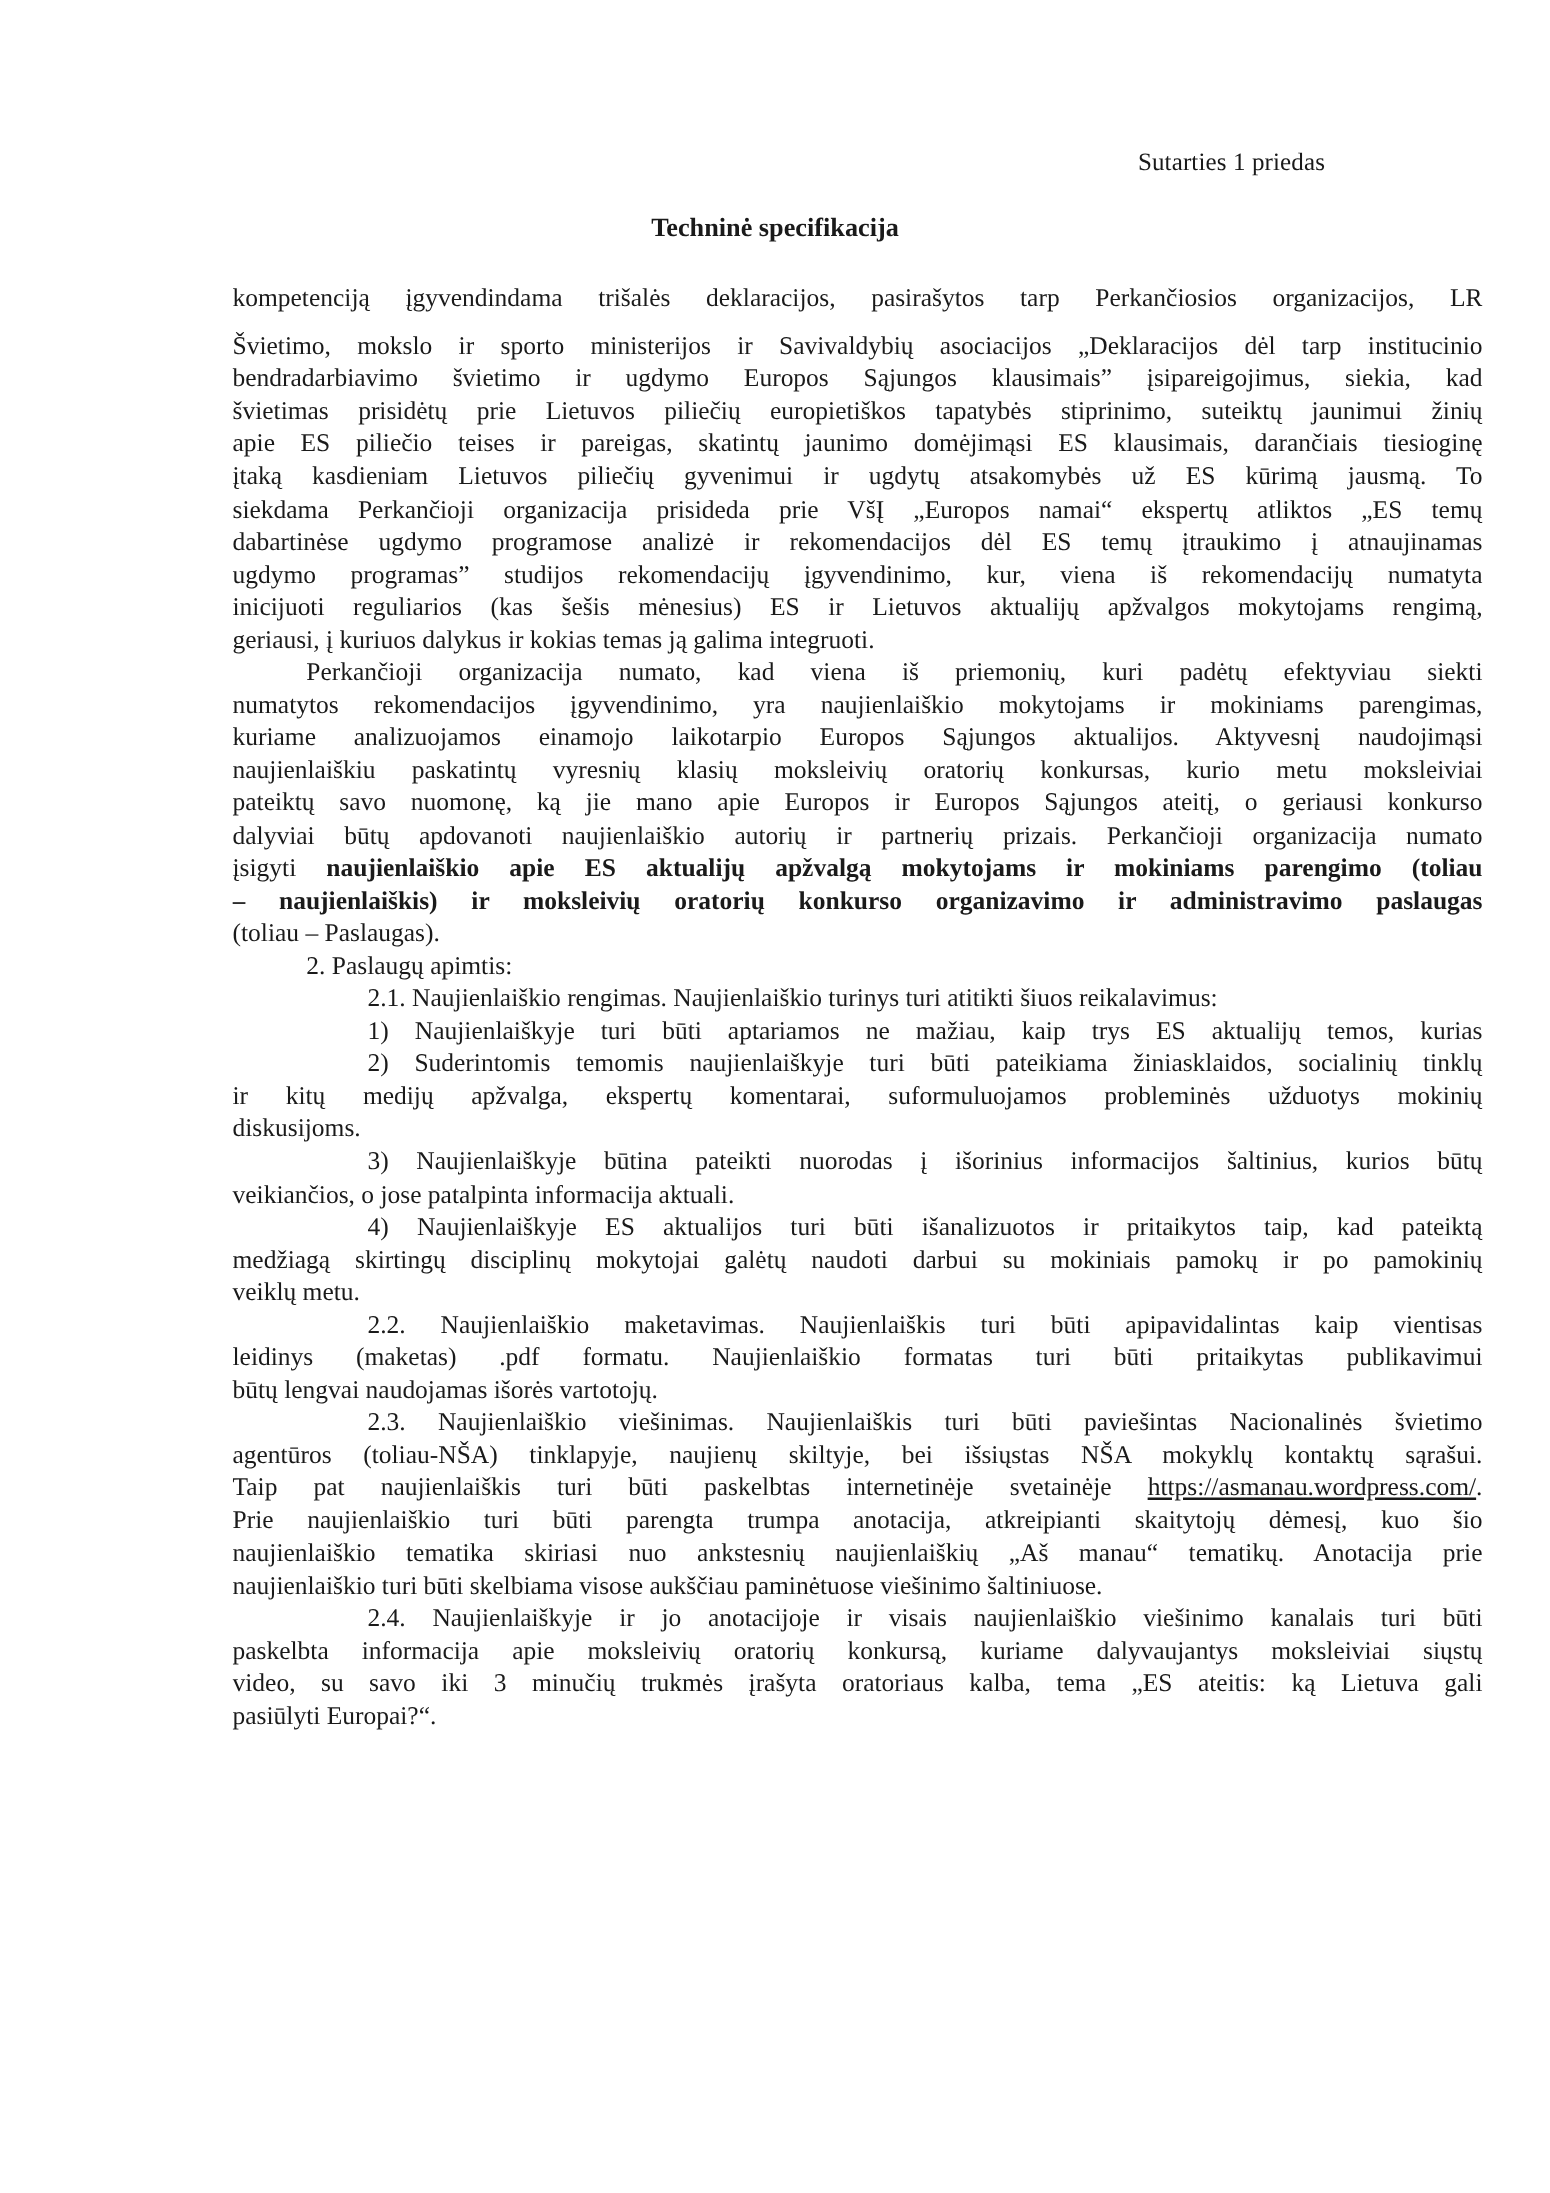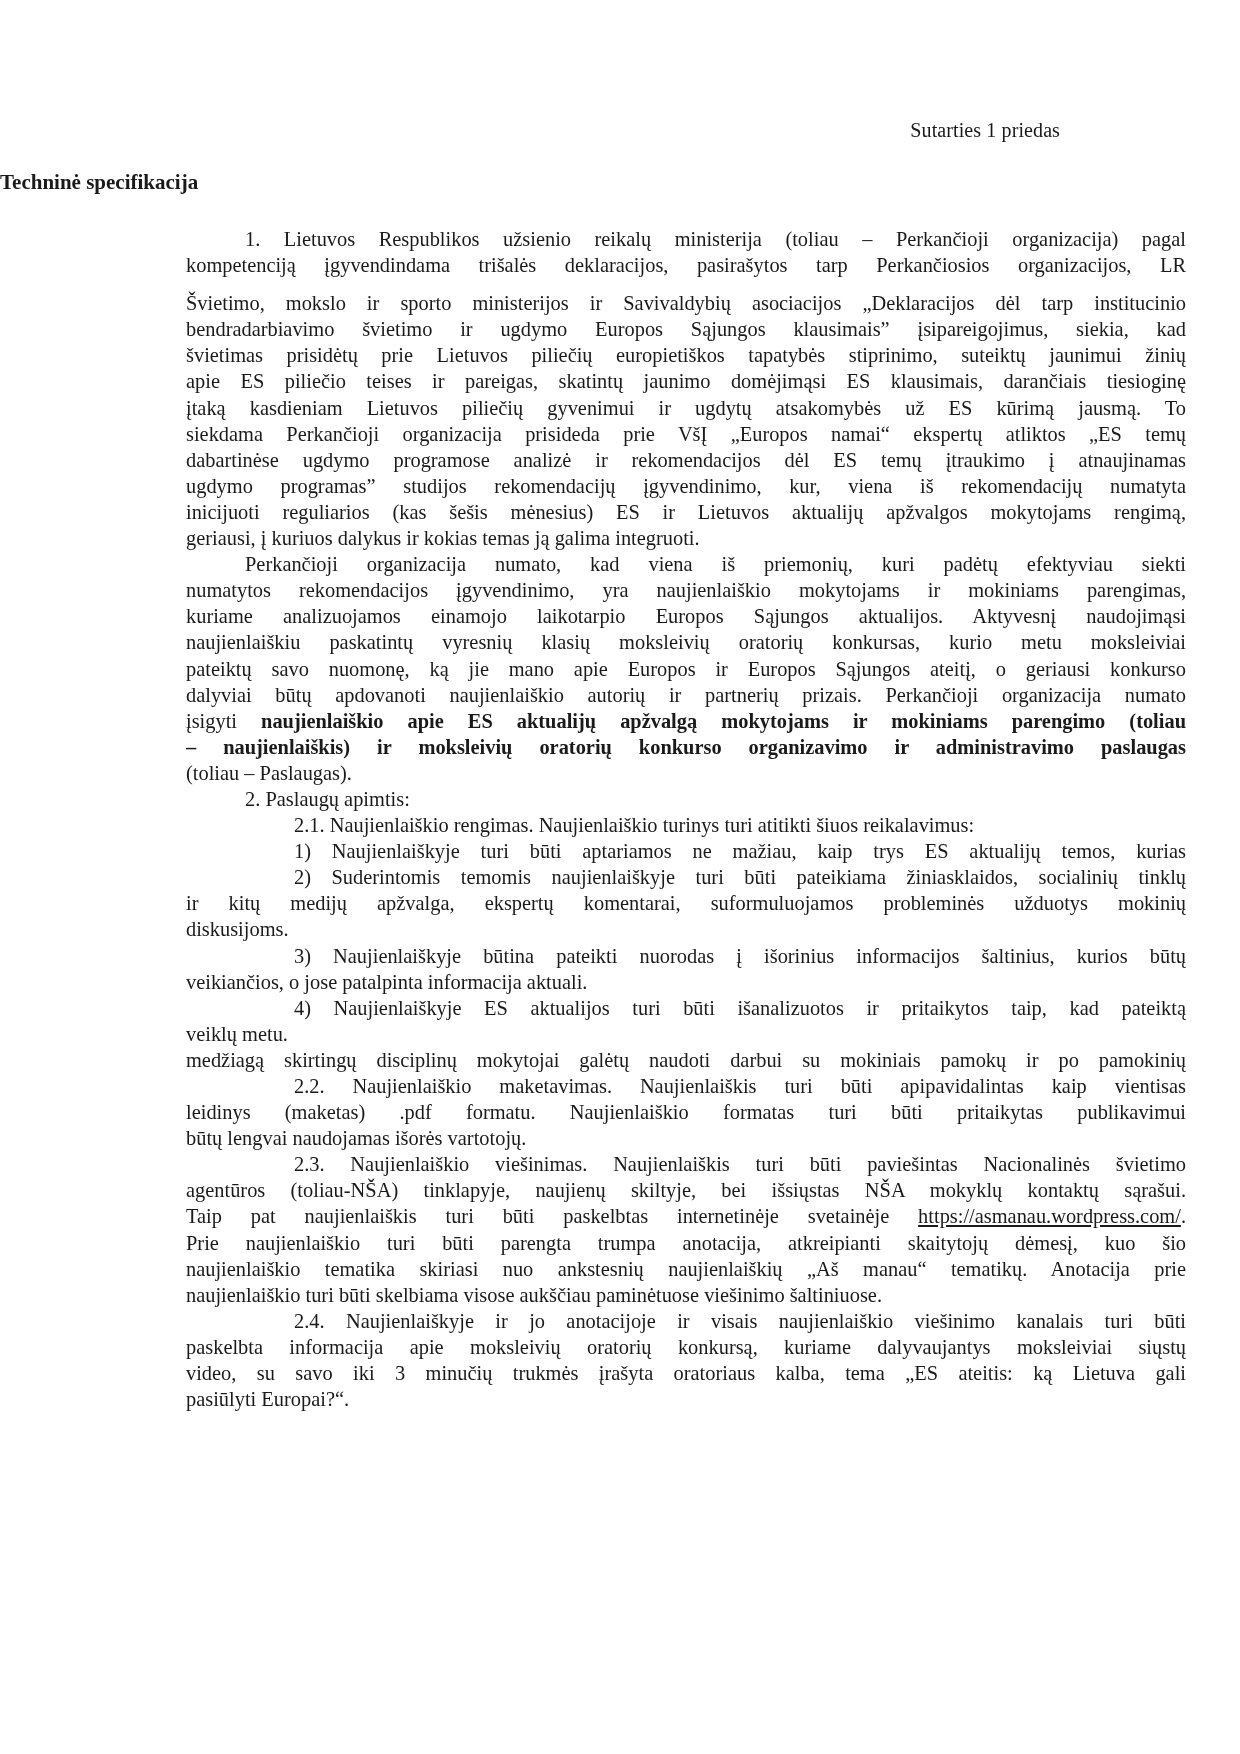--- a/index.html
+++ b/index.html
@@ -7,21 +7,21 @@
   .page {
     position: absolute; left: 0; top: 0; width: 1240px; height: 1682px;
     background: #ffffff; color: #1a1a1a;
     font-family: "Liberation Serif", "DejaVu Serif", serif;
   }
   .annex {
     position: absolute; top: 119px; right: 180px;
     font-size: 20px; letter-spacing: 0.1px;
   }
   .title {
-    position: absolute; top: 170px; left: 0; width: 1240px; text-align: left;
+    position: absolute; top: 170px; left: 0; width: 1240px; text-align: center;
     font-size: 21px; font-weight: bold;
   }
   .body {
     position: absolute; left: 186px; top: 226px; width: 1000px;
     font-size: 20.4px; line-height: 26.1px;
   }
   .line {
     display: block; height: 26.1px; white-space: nowrap;
     text-align: justify; text-align-last: justify; overflow: visible;
   }
@@ -34,21 +34,20 @@
 </head>
 <body>
 
 <div class="page">
   <div class="annex">Sutarties 1 priedas</div>
   <div class="title">Techninė specifikacija</div>
 
   <div class="body">
 
     <div>
-      <span class="line ind1" style="white-space: normal; overflow: hidden;">1. Lietuvos Respublikos užsienio reikalų ministerija (toliau – Perkančioji organizacija) pagal</span>
       <span class="line" style="white-space: normal; overflow: hidden;">kompetenciją įgyvendindama trišalės deklaracijos, pasirašytos tarp Perkančiosios organizacijos, LR</span>
       <span class="line" style="white-space: normal; overflow: hidden; margin-top: 12px;">Švietimo, mokslo ir sporto ministerijos ir Savivaldybių asociacijos „Deklaracijos dėl tarp institucinio</span>
       <span class="line" style="white-space: normal; overflow: hidden;">bendradarbiavimo švietimo ir ugdymo Europos Sąjungos klausimais” įsipareigojimus, siekia, kad</span>
       <span class="line" style="white-space: normal; overflow: hidden;">švietimas prisidėtų prie Lietuvos piliečių europietiškos tapatybės stiprinimo, suteiktų jaunimui žinių</span>
       <span class="line" style="white-space: normal; overflow: hidden;">apie ES piliečio teises ir pareigas, skatintų jaunimo domėjimąsi ES klausimais, darančiais tiesioginę</span>
       <span class="line" style="white-space: normal; overflow: hidden;">įtaką kasdieniam Lietuvos piliečių gyvenimui ir ugdytų atsakomybės už ES kūrimą jausmą. To</span>
       <span class="line" style="white-space: normal; overflow: hidden;">siekdama Perkančioji organizacija prisideda prie VšĮ „Europos namai“ ekspertų atliktos „ES temų</span>
       <span class="line" style="white-space: normal; overflow: hidden;">dabartinėse ugdymo programose analizė ir rekomendacijos dėl ES temų įtraukimo į atnaujinamas</span>
       <span class="line" style="white-space: normal; overflow: hidden;">ugdymo programas” studijos rekomendacijų įgyvendinimo, kur, viena iš rekomendacijų numatyta</span>
       <span class="line" style="white-space: normal; overflow: hidden;">inicijuoti reguliarios (kas šešis mėnesius) ES ir Lietuvos aktualijų apžvalgos mokytojams rengimą,</span>
@@ -77,22 +76,22 @@
       <span class="line ind2" style="white-space: normal; overflow: hidden;">2) Suderintomis temomis naujienlaiškyje turi būti pateikiama žiniasklaidos, socialinių tinklų</span>
       <span class="line" style="white-space: normal; overflow: hidden;">ir kitų medijų apžvalga, ekspertų komentarai, suformuluojamos probleminės užduotys mokinių</span>
       <span class="line last">diskusijoms.</span>
     </div>
     <div>
       <span class="line ind2" style="white-space: normal; overflow: hidden;">3) Naujienlaiškyje būtina pateikti nuorodas į išorinius informacijos šaltinius, kurios būtų</span>
       <span class="line last">veikiančios, o jose patalpinta informacija aktuali.</span>
     </div>
     <div>
       <span class="line ind2" style="white-space: normal; overflow: hidden;">4) Naujienlaiškyje ES aktualijos turi būti išanalizuotos ir pritaikytos taip, kad pateiktą</span>
+      <span class="line" style="white-space: normal; overflow: hidden;">medžiagą skirtingų disciplinų mokytojai galėtų naudoti darbui su mokiniais pamokų ir po pamokinių</span>
       <span class="line last">veiklų metu.</span>
-      <span class="line" style="white-space: normal; overflow: hidden;">medžiagą skirtingų disciplinų mokytojai galėtų naudoti darbui su mokiniais pamokų ir po pamokinių</span>
     </div>
 
     <div>
       <span class="line ind2" style="white-space: normal; overflow: hidden;">2.2. Naujienlaiškio maketavimas. Naujienlaiškis turi būti apipavidalintas kaip vientisas</span>
       <span class="line" style="white-space: normal; overflow: hidden;">leidinys (maketas) .pdf formatu. Naujienlaiškio formatas turi būti pritaikytas publikavimui</span>
       <span class="line last">būtų lengvai naudojamas išorės vartotojų.</span>
     </div>
 
     <div>
       <span class="line ind2" style="white-space: normal; overflow: hidden;">2.3. Naujienlaiškio viešinimas. Naujienlaiškis turi būti paviešintas Nacionalinės švietimo</span>

